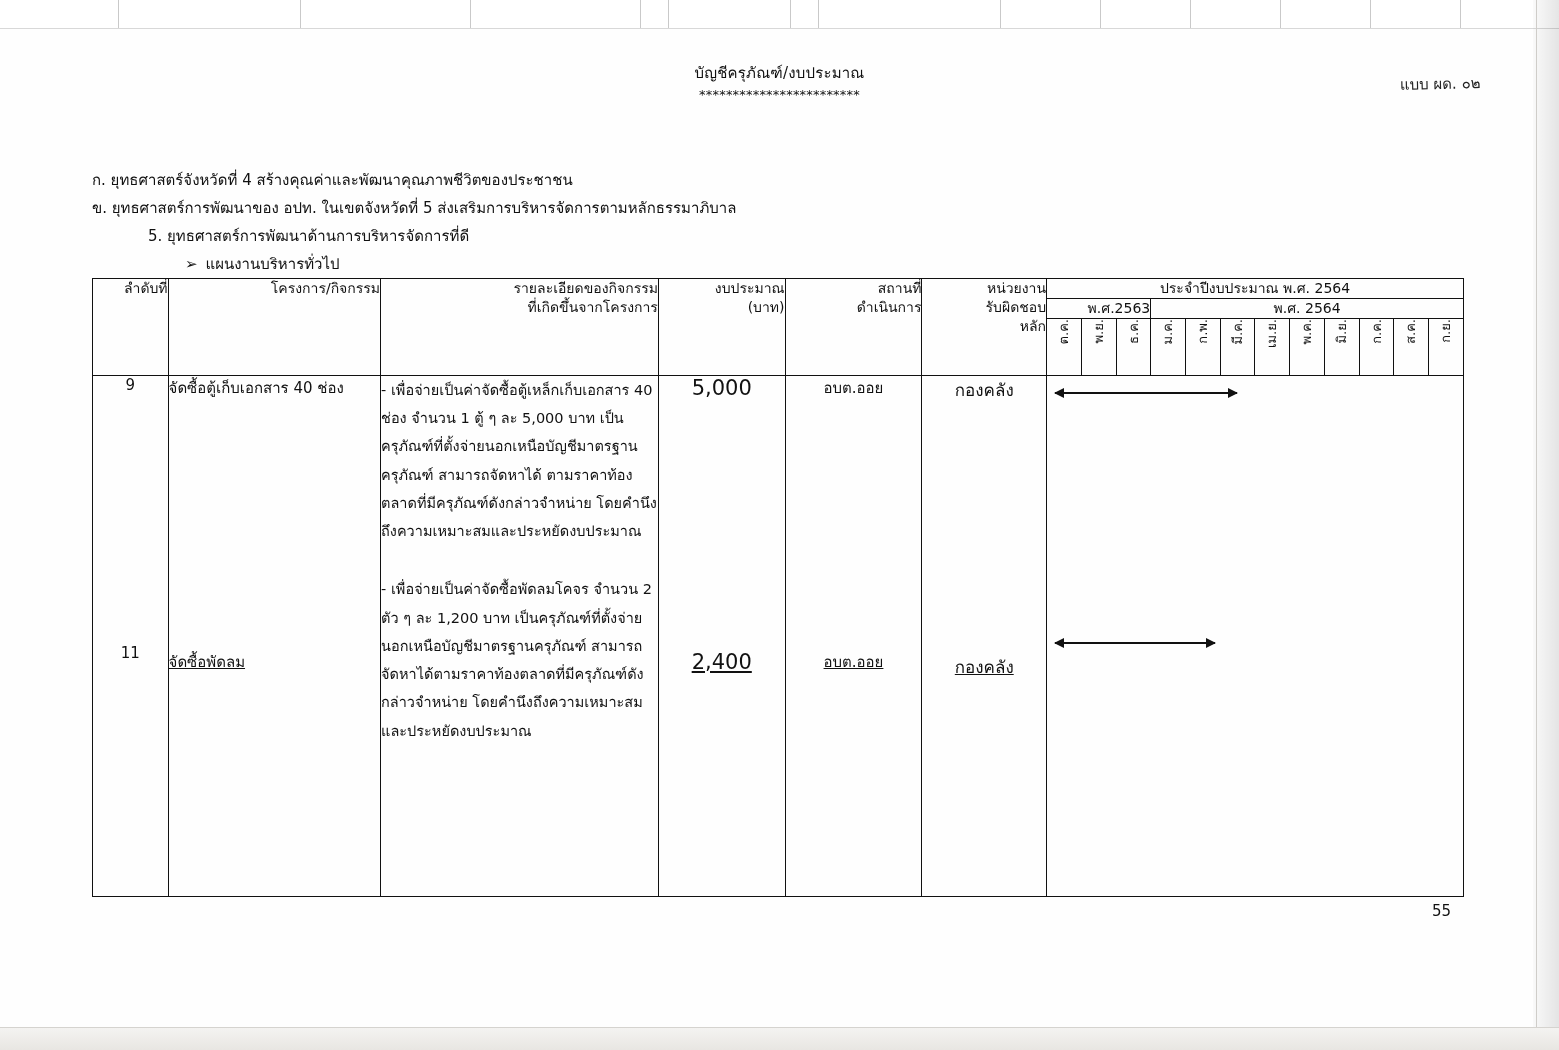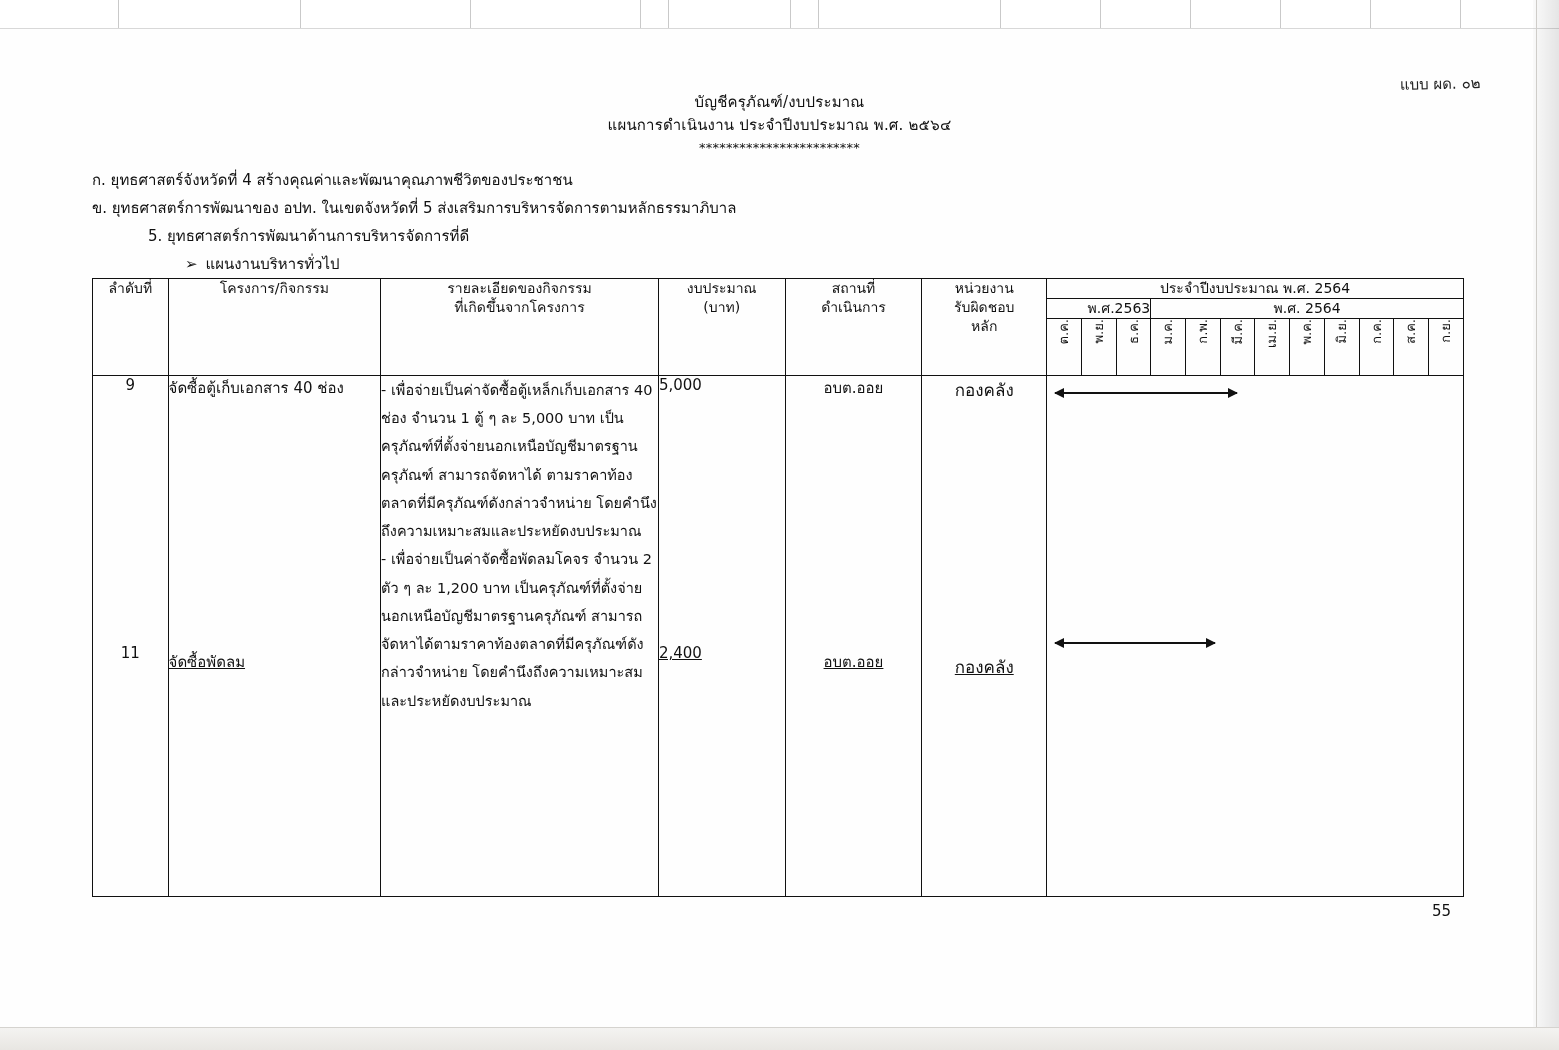--- a/index.html
+++ b/index.html
@@ -33,21 +33,21 @@
     position:absolute;right:0;top:0;width:26px;height:1050px;
     background:linear-gradient(90deg,rgba(0,0,0,0.02),rgba(0,0,0,0.10));
   }
   .spine-line{
     position:absolute;right:22px;top:0;width:1px;height:1050px;background:#cfcdc9;
   }
 
   
   .hdr{
     position:absolute;left:0;right:0;top:62px;text-align:center;
-    line-height:1.55;font-size:15px;margin-top:29px;
+    line-height:1.55;font-size:15px;
   }
   .hdr div{letter-spacing:.2px;}
   .stars{letter-spacing:1px;font-size:13px;}
   .form-no{
     position:absolute;right:78px;top:72px;font-size:15px;color:#222;
     transform:rotate(-1.2deg);
   }
 
   
   .strat{position:absolute;left:92px;font-size:15px;}
@@ -64,21 +64,21 @@
     width:1372px;
     table-layout:fixed;
     font-size:14px;
   }
   table.main th, table.main td{
     border:1px solid #111;
     padding:0;
     vertical-align:top;
   }
   thead th{
-    text-align:center;vertical-align:middle;font-weight:normal;
+    text-align:right;vertical-align:middle;font-weight:normal;
     padding:4px 2px;line-height:1.35;
   }
   .c-no{width:74px;}
   .c-proj{width:208px;}
   .c-detail{width:272px;}
   .c-budget{width:124px;}
   .c-place{width:134px;}
   .c-unit{width:122px;}
   .c-m{width:34px;}
   .yr-head{text-align:center;padding:5px 0;}
@@ -93,25 +93,25 @@
     display:inline-block;
     writing-mode:vertical-rl;
     transform:rotate(180deg);
     font-size:13px;
     white-space:nowrap;
   }
   tbody td{height:520px;}
   td.num{text-align:center;padding-top:8px;font-size:15px;}
   td.proj{padding:8px 6px 0 10px;font-size:15px;}
   td.detail{padding:8px 8px 0 8px;line-height:1.95;font-size:14.5px;}
-  td.budget{padding-top:8px;font-size:15px;}
+  td.budget{text-align:center;padding-top:8px;font-size:21px;}
   td.place{text-align:center;padding-top:8px;font-size:15px;}
   td.unit{text-align:center;padding-top:8px;font-size:17px;}
   td.mon{position:relative;}
-  .row2-block{}
+  .row2-block{margin-top:30px;}
   .row2-num{margin-top:250px;}
   .row2-txt{margin-top:250px;text-decoration:underline;}
 
   
   .arrow{
     position:absolute;height:2px;background:#111;
   }
   .arrow::before,.arrow::after{
     content:"";position:absolute;top:-4px;width:0;height:0;
     border-top:5px solid transparent;border-bottom:5px solid transparent;
@@ -145,21 +145,20 @@
   </div>
 
   <div class="spine"></div>
   <div class="spine-line"></div>
   <div class="edge-bottom"></div>
 
   <div class="form-no">แบบ ผด. ๐๒</div>
 
   <div class="hdr">
     <div>บัญชีครุภัณฑ์/งบประมาณ</div>
-    <div>แผนการดำเนินงาน  ประจำปีงบประมาณ  พ.ศ. ๒๕๖๔</div>
     <div class="stars">************************</div>
   </div>
 
   <div class="strat s1">ก. ยุทธศาสตร์จังหวัดที่ 4 สร้างคุณค่าและพัฒนาคุณภาพชีวิตของประชาชน</div>
   <div class="strat s2">ข. ยุทธศาสตร์การพัฒนาของ อปท. ในเขตจังหวัดที่ 5 ส่งเสริมการบริหารจัดการตามหลักธรรมาภิบาล</div>
   <div class="strat s3">5. ยุทธศาสตร์การพัฒนาด้านการบริหารจัดการที่ดี</div>
   <div class="strat s4">
     <span class="arrow-glyph">➢</span>
     <span>แผนงานบริหารทั่วไป</span>
   </div>

